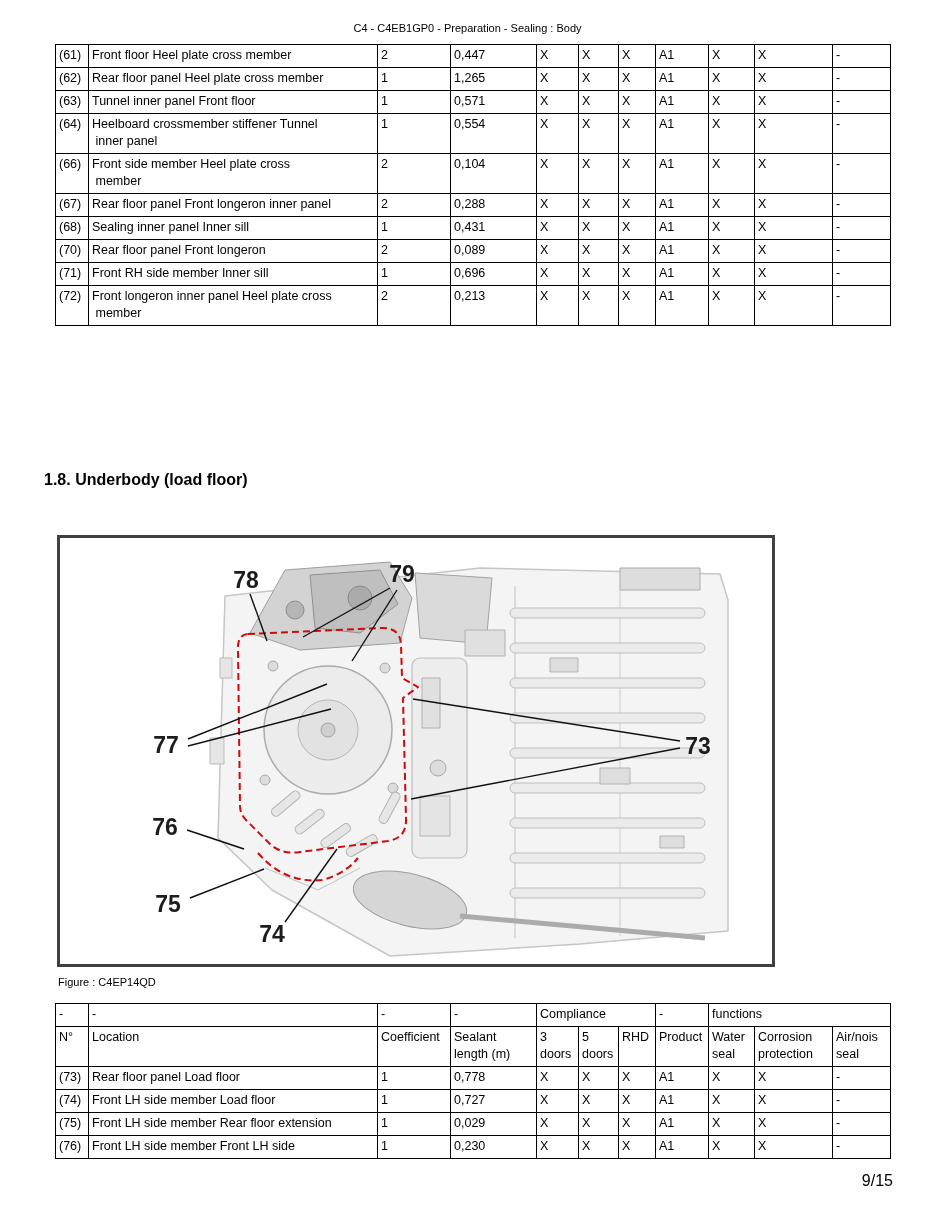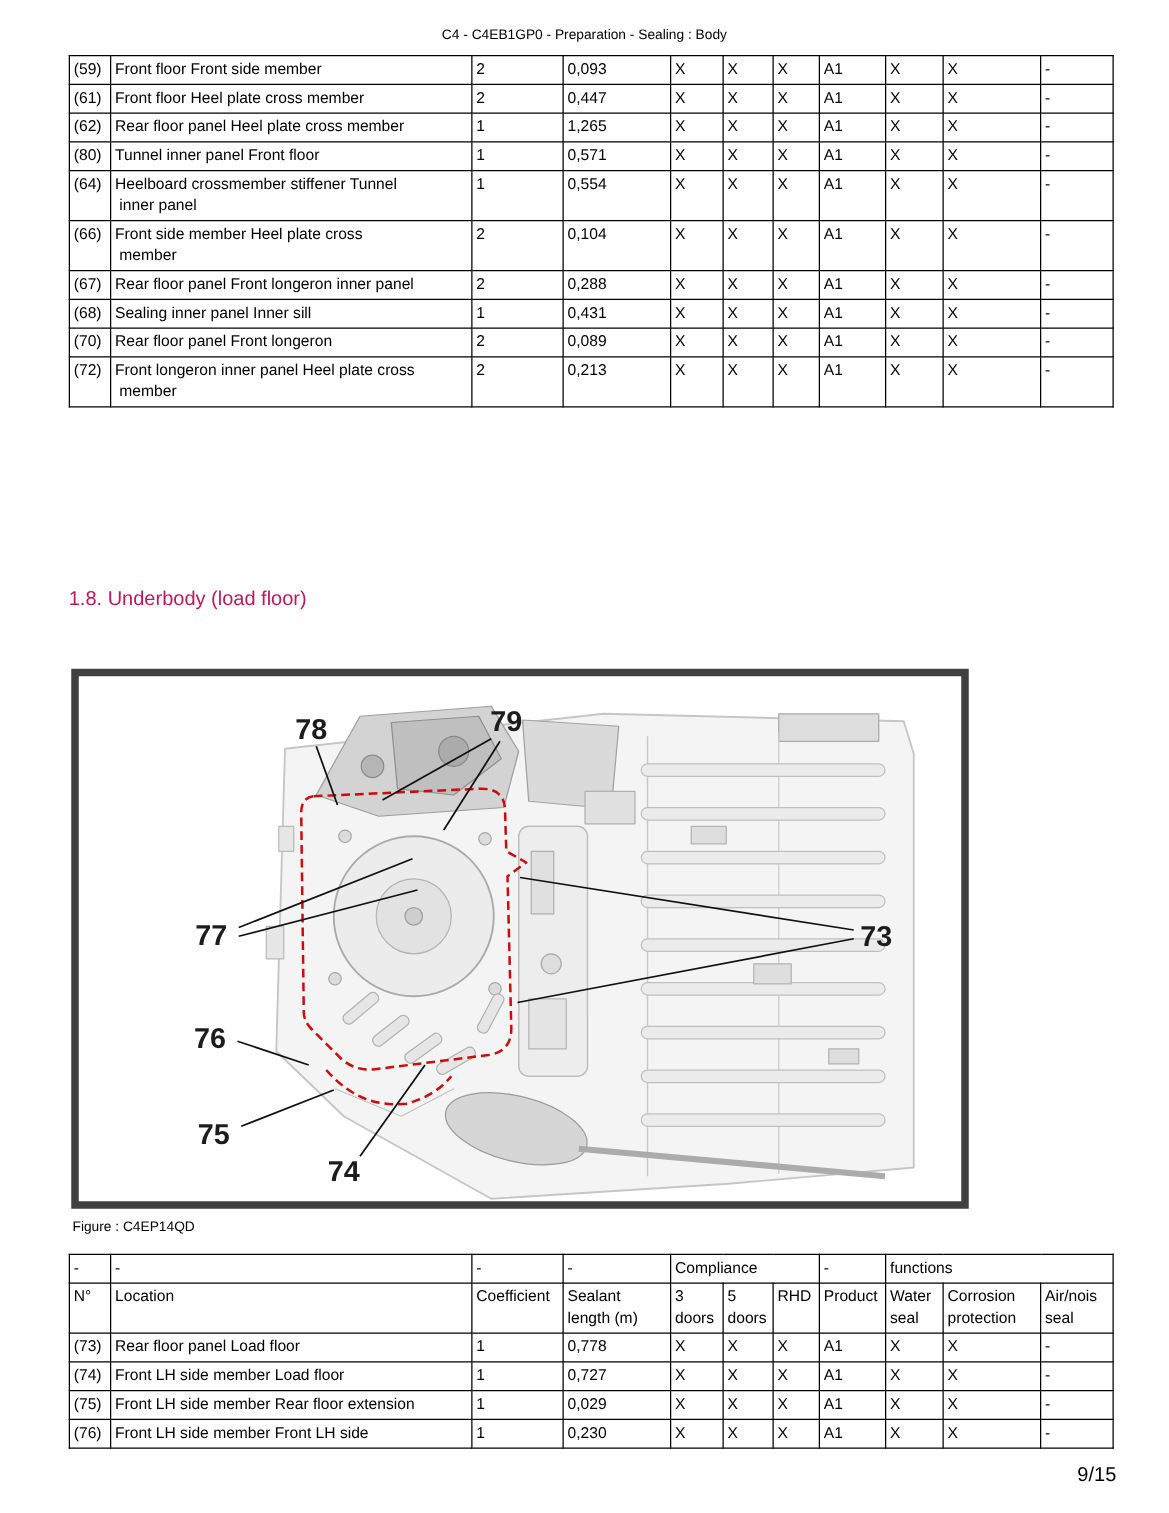--- a/index.html
+++ b/index.html
@@ -21,26 +21,26 @@
     border:1px solid #000;
     font-size:12.5px; line-height:17px;
     text-align:left; vertical-align:top;
     padding:2px 3px 3px 3px;
     overflow:hidden;
   }
   table.tbl td.loc { white-space:pre-wrap; }
 
   #table1 { position:absolute; top:44px; left:55px; }
 
-  .section-title { position:absolute; top:471px; left:55px; font-size:16px; color:#be185d; }
+  .section-title { position:absolute; top:471px; left:44px; font-size:16px; color:#000000;font-weight:bold; }
 
   .figure-frame {
     position:absolute; top:535px; left:57px;
     width:718px; height:432px;
-    border:6px solid #404040; background:#fff;
+    border:3px solid #404040; background:#fff;
   }
   .figure-caption { position:absolute; top:976px; left:58px; font-size:11px; }
 
   #table2 { position:absolute; top:1003px; left:55px; }
 
   .page-footer { position:absolute; top:1172px; right:42px; font-size:16px; }
 
   .callout-num { font-family:"Liberation Sans", sans-serif; font-weight:bold; }
 </style>
 </head>
@@ -59,33 +59,20 @@
       <col style="width:42px">
         <col style="width:40px">
         <col style="width:37px">
         <col style="width:53px">
       <col style="width:46px">
         <col style="width:78px">
         <col style="width:58px">
     </colgroup>
     <tbody>
         <tr>
-          <td>(59)</td>
-          <td class="loc">Front floor Front side member</td>
-          <td>2</td>
-          <td>0,093</td>
-          <td>X</td>
-          <td>X</td>
-          <td>X</td>
-          <td>A1</td>
-          <td>X</td>
-          <td>X</td>
-          <td>-</td>
-        </tr>
-        <tr>
           <td>(61)</td>
           <td class="loc">Front floor Heel plate cross member</td>
           <td>2</td>
           <td>0,447</td>
           <td>X</td>
           <td>X</td>
           <td>X</td>
           <td>A1</td>
           <td>X</td>
           <td>X</td>
@@ -98,21 +85,21 @@
           <td>1,265</td>
           <td>X</td>
           <td>X</td>
           <td>X</td>
           <td>A1</td>
           <td>X</td>
           <td>X</td>
           <td>-</td>
         </tr>
         <tr>
-          <td>(80)</td>
+          <td>(63)</td>
           <td class="loc">Tunnel inner panel Front floor</td>
           <td>1</td>
           <td>0,571</td>
           <td>X</td>
           <td>X</td>
           <td>X</td>
           <td>A1</td>
           <td>X</td>
           <td>X</td>
           <td>-</td>
@@ -169,20 +156,33 @@
           <td>A1</td>
           <td>X</td>
           <td>X</td>
           <td>-</td>
         </tr>
         <tr>
           <td>(70)</td>
           <td class="loc">Rear floor panel Front longeron</td>
           <td>2</td>
           <td>0,089</td>
+          <td>X</td>
+          <td>X</td>
+          <td>X</td>
+          <td>A1</td>
+          <td>X</td>
+          <td>X</td>
+          <td>-</td>
+        </tr>
+        <tr>
+          <td>(71)</td>
+          <td class="loc">Front RH side member Inner sill</td>
+          <td>1</td>
+          <td>0,696</td>
           <td>X</td>
           <td>X</td>
           <td>X</td>
           <td>A1</td>
           <td>X</td>
           <td>X</td>
           <td>-</td>
         </tr>
         <tr>
           <td>(72)</td>

